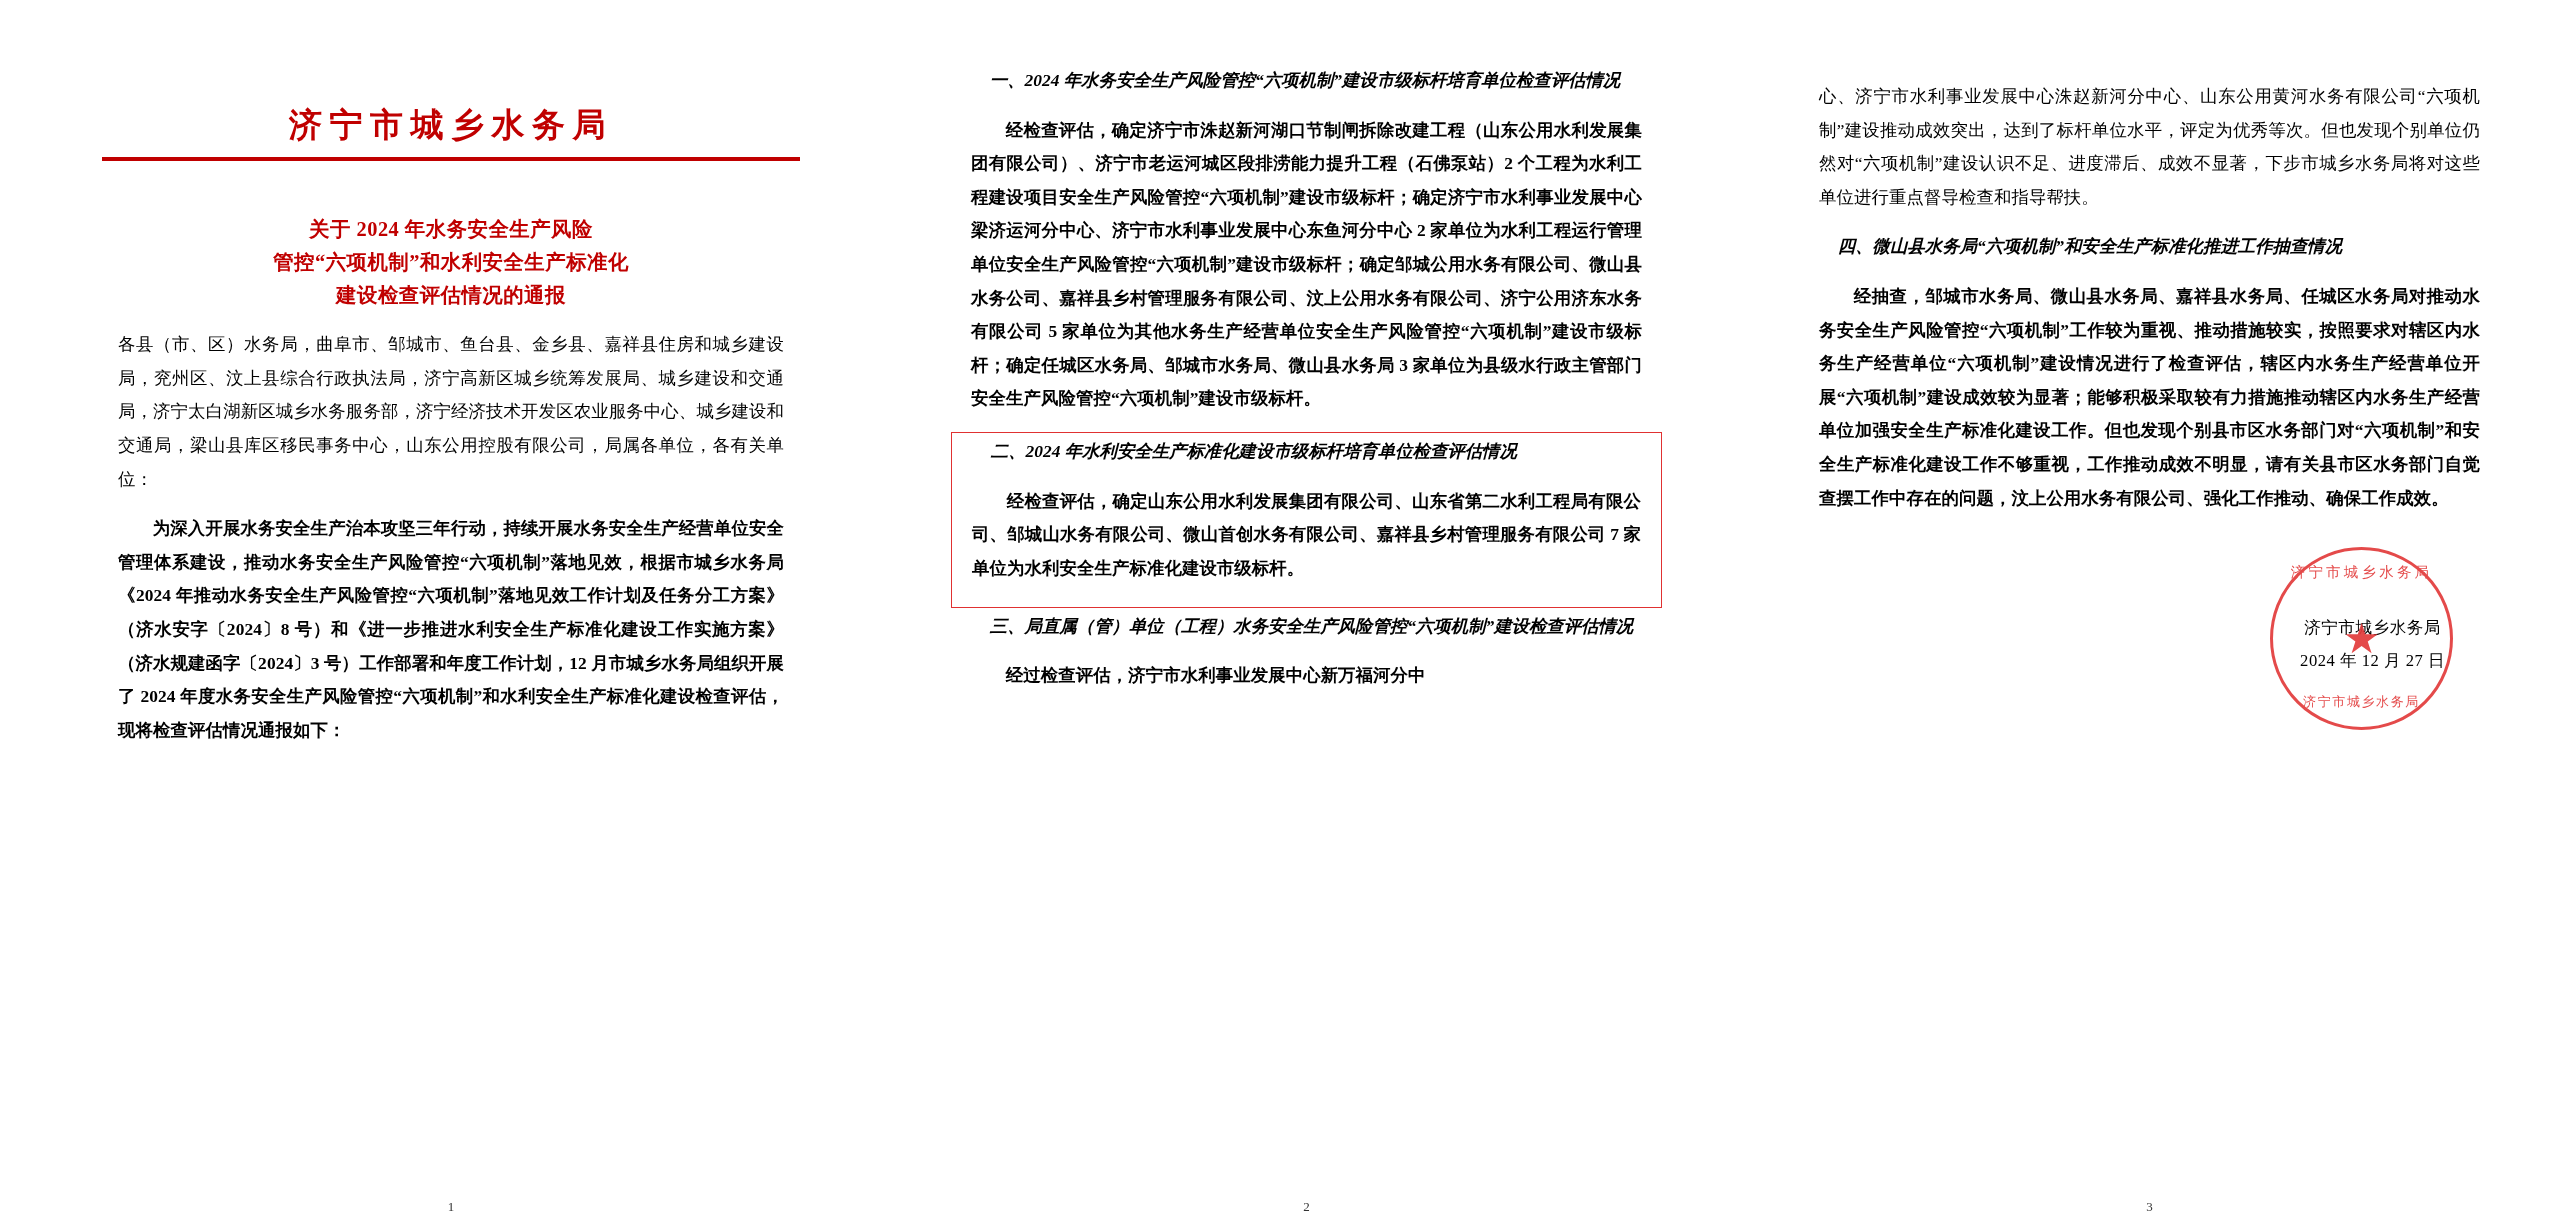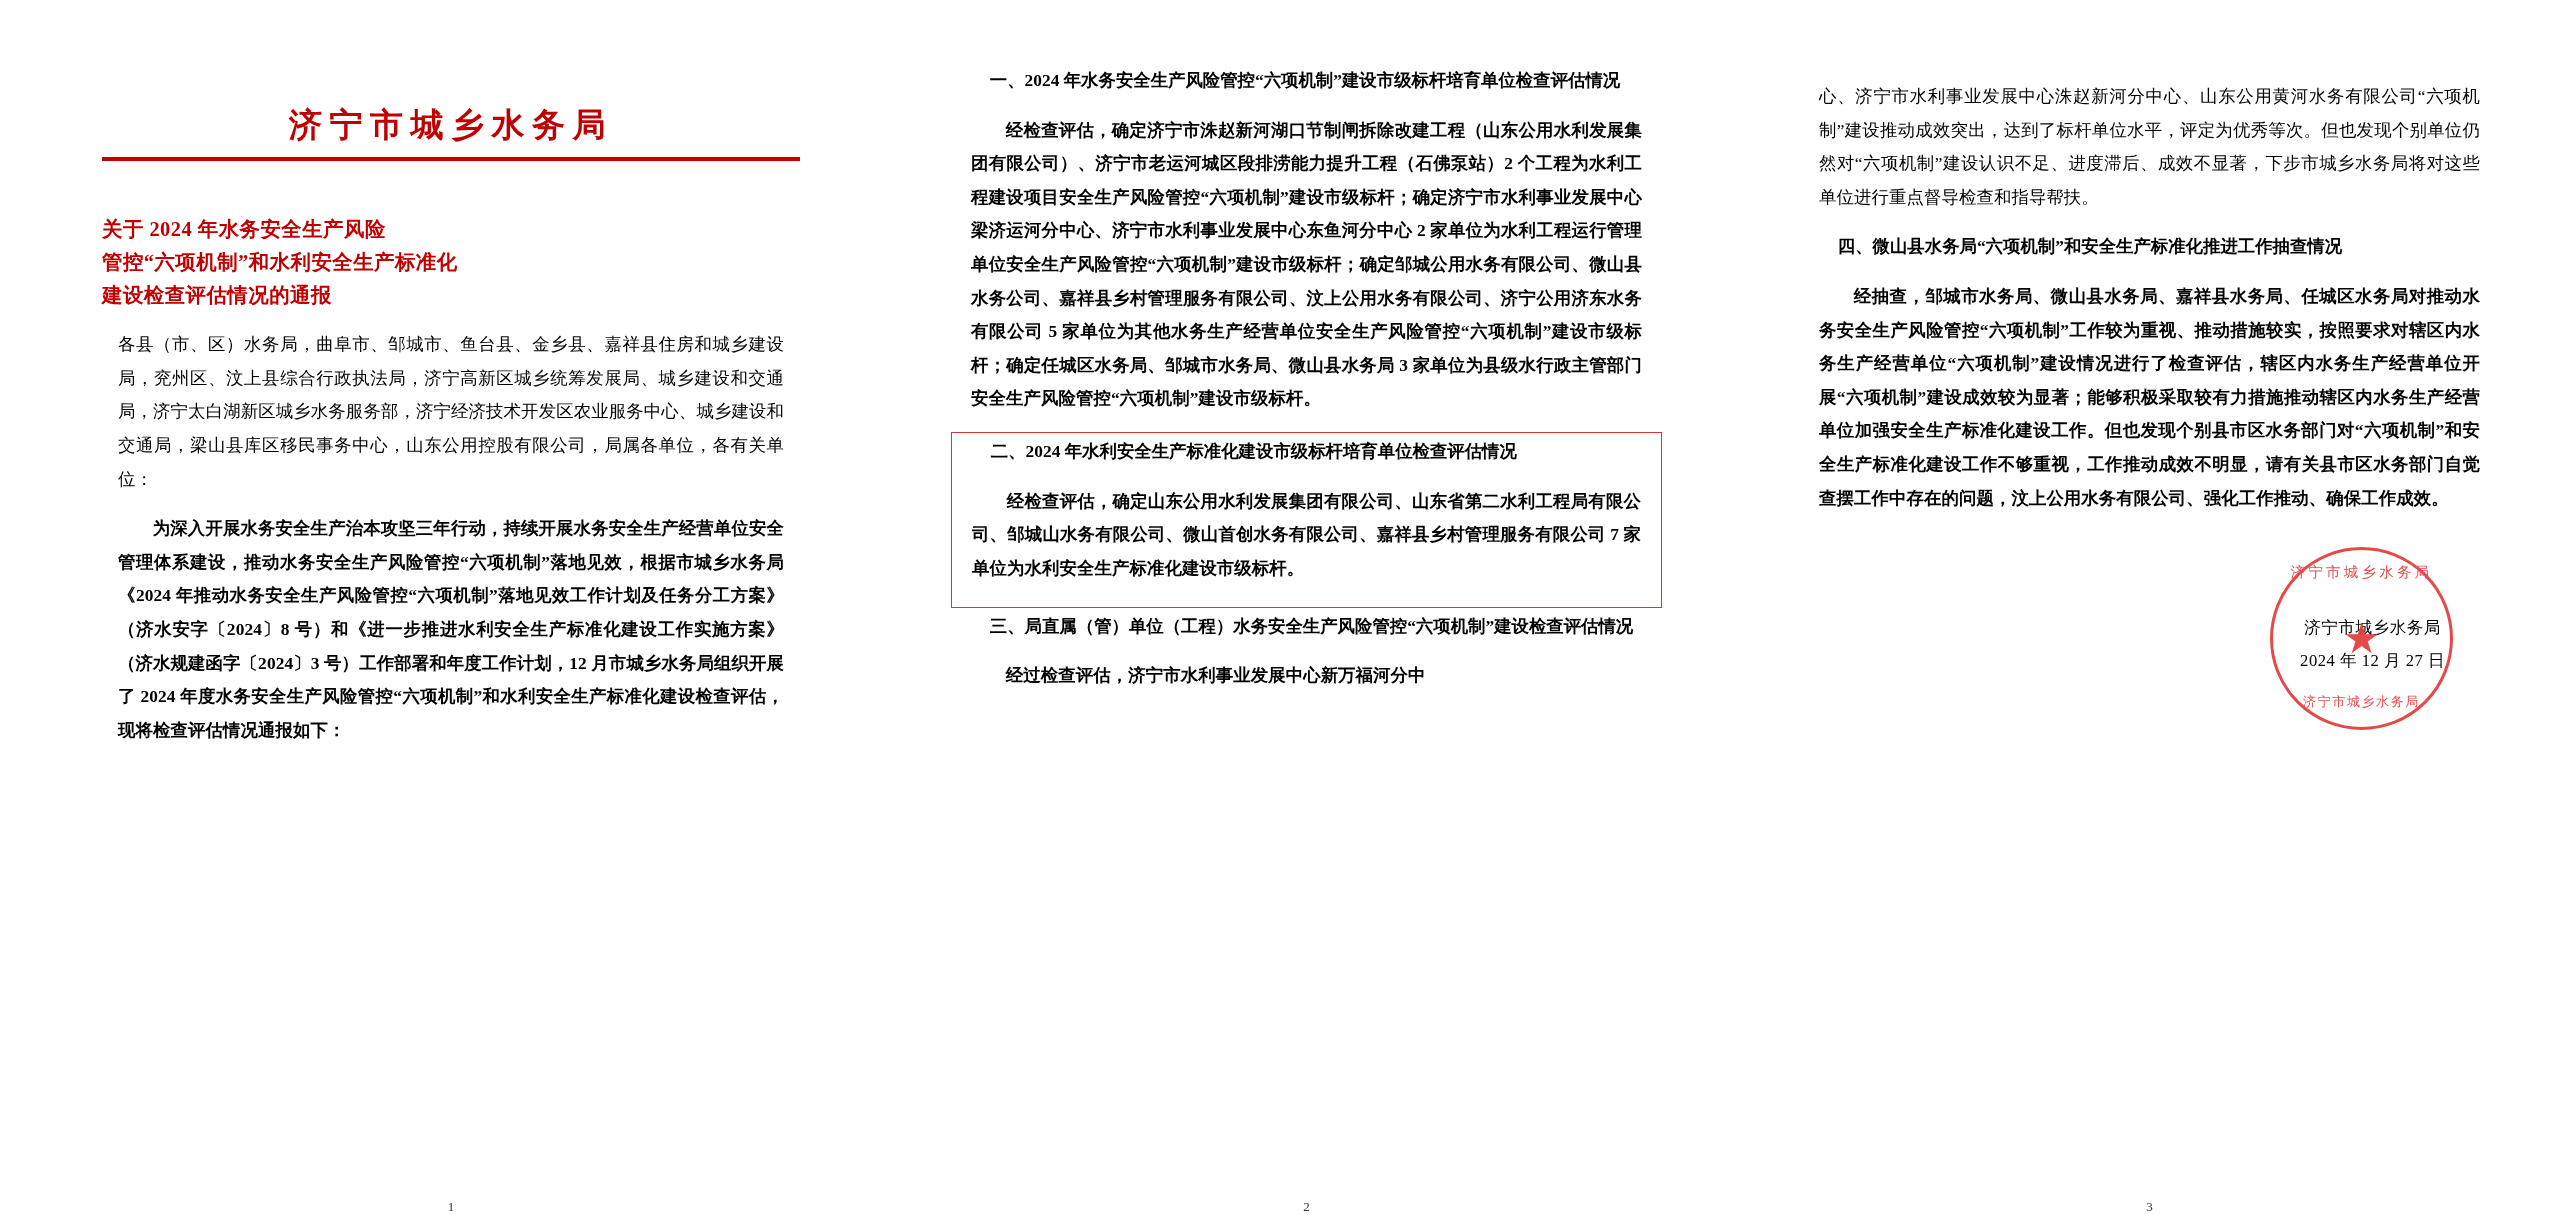--- a/index.html
+++ b/index.html
@@ -49,20 +49,21 @@
     width: 100%;
     height: 3.8px;
     background: #c00000;
   }
 
   .doc-title {
     color: #c00000;
     font-weight: bold;
     font-size: 20.4px;
     line-height: 1.62;
+    text-align: center;
     margin-top: 52px;
     letter-spacing: 0.5px;
   }
   .doc-title div { white-space: nowrap; }
 
   p.body-text {
     font-size: 17.4px;
     line-height: 1.93;
     margin: 16px;
     text-align: justify;
@@ -72,20 +73,21 @@
   p.indent { text-indent: 2em; font-weight: bold; }
 
   h2.section-head {
     font-size: 17.4px;
     font-weight: bold;
     line-height: 1.93;
     margin: 0;
     text-indent: 2em;
     text-align: justify;
     text-justify: inter-ideograph;
+    font-style: italic;
   }
 
   .first-para-top { margin-top: 38px; }
 
   .highlight-box {
     border: 1.6px solid #e03131;
     padding: 2.1px 4.3px 5.4px 4.3px;
     margin: 3.2px -4.3px 2.1px -4.3px;
     box-sizing: border-box;
   }

